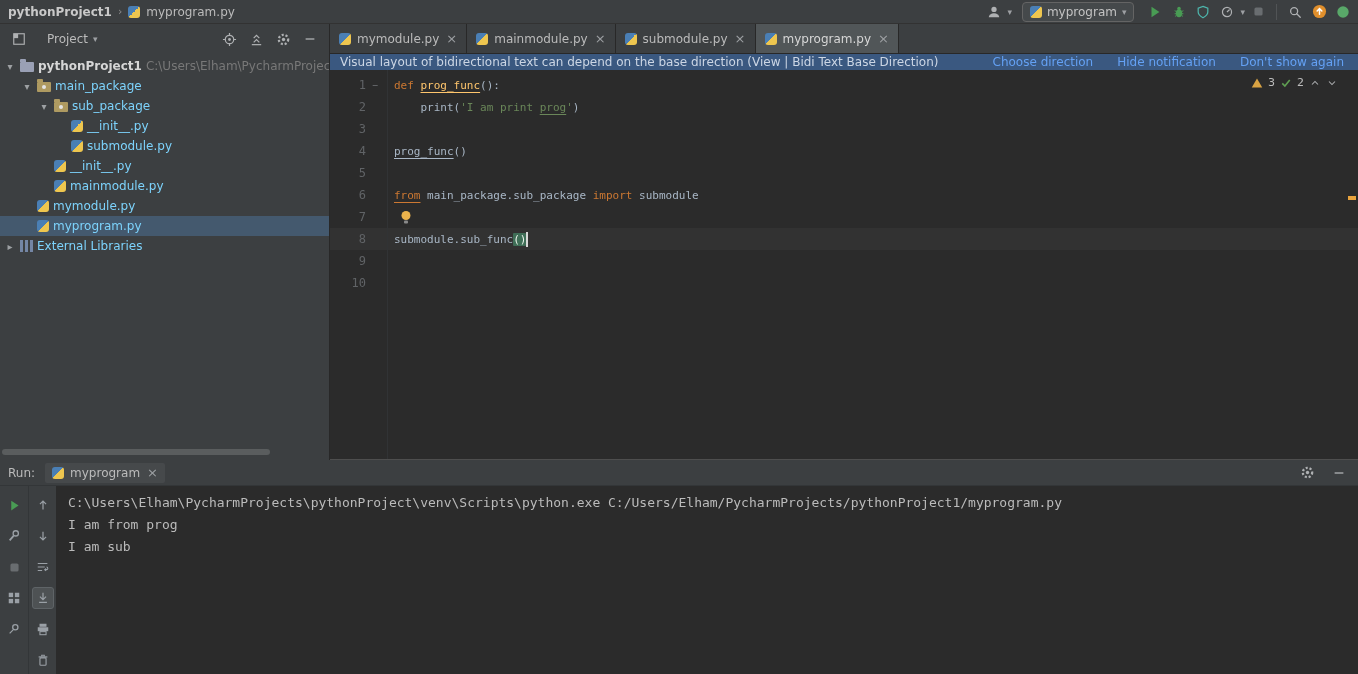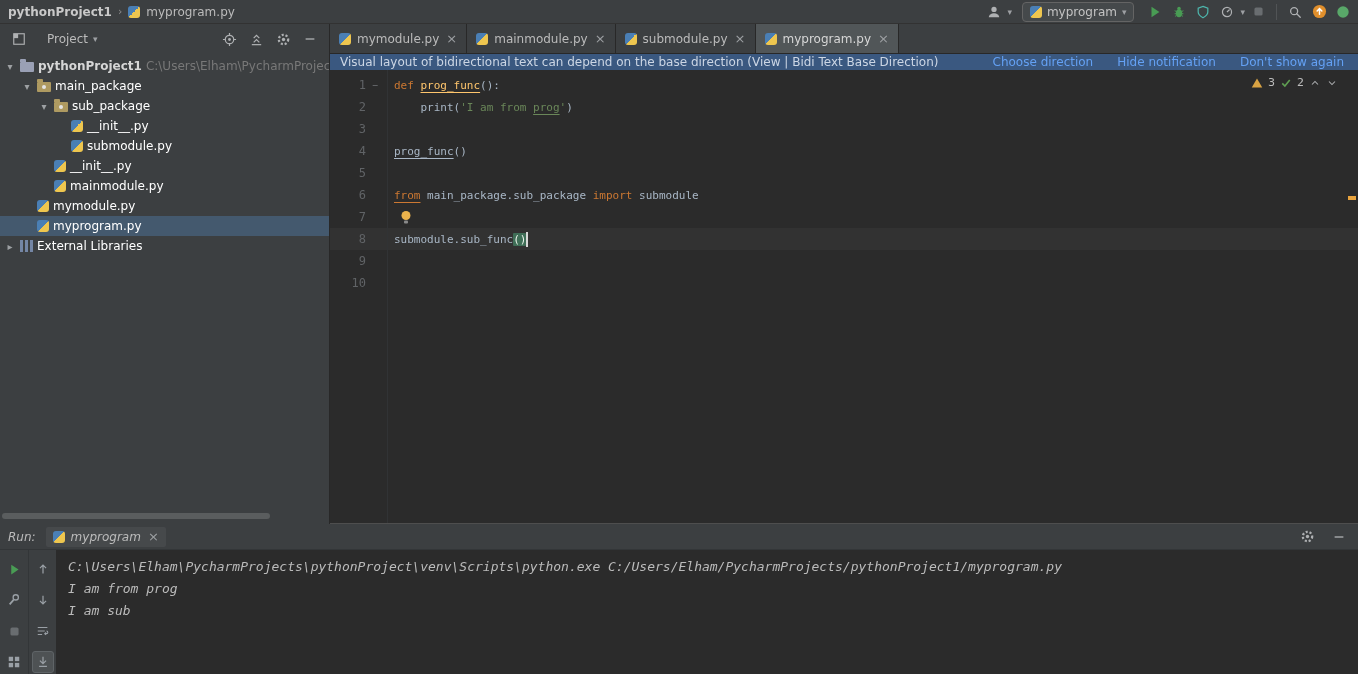--- a/index.html
+++ b/index.html
@@ -25,21 +25,21 @@
 .main{flex:1;display:flex;min-height:0;}
 .project-panel{width:330px;flex:none;background:var(--panel-bg);border-right:1px solid var(--border);
   display:flex;flex-direction:column;position:relative;}
 .panel-header{height:30px;display:flex;align-items:center;padding:0 8px;gap:5px;flex:none;}
 .ph-title{color:#bbbbbb;margin-left:12px;}
 .ph-spacer{flex:1;}
 .tree{flex:1;overflow:hidden;padding-top:2px;}
 .trow{height:20px;display:flex;align-items:center;gap:4px;white-space:nowrap;overflow:hidden;}
 .trow.sel{background:var(--selection-bg);}
 .chev{width:12px;flex:none;color:#9da0a3;font-size:10px;text-align:center;}
-.tlabel{color:#ffffff;}
+.tlabel{color:#7dd3fc;}
 .tlabel.bold{font-weight:bold;color:#d6d6d6;}
 .tpath{color:#787878;}
 .pscroll{position:absolute;bottom:5px;left:2px;width:268px;height:6px;border-radius:3px;background:#5a5d5e;}
 
 
 .ic{flex:none;display:inline-block;}
 .ic-py{width:12px;height:12px;border-radius:3px;
   background:linear-gradient(135deg,#4a7fb5 0%,#4a7fb5 50%,#eec64f 50%,#eec64f 100%);}
 .ic-folder{width:14px;height:10px;background:#ae9a61;border-radius:1px;position:relative;margin-top:2px;}
 .ic-folder::before{content:"";position:absolute;left:0;top:-3px;width:6px;height:3px;background:inherit;border-radius:1px 1px 0 0;}
@@ -78,21 +78,21 @@
 .tok.u{text-decoration:underline;text-decoration-thickness:1px;text-underline-offset:3px;}
 .tok.paren{background:var(--match-paren-bg);color:#e9f2e9;border-radius:1px;}
 .caret{width:2px;height:15px;background:#d8d8d8;display:inline-block;}
 .bulb{width:14px;height:14px;margin:0 4px 0 6px;display:inline-flex;align-items:center;}
 .inspection{position:absolute;top:6px;right:20px;display:flex;align-items:center;gap:5px;}
 .insp-num{font-size:11px;color:#bdbdbd;}
 .vscroll{position:absolute;top:0;right:0;width:12px;bottom:0;}
 .stripe-mark{position:absolute;right:2px;top:126px;width:8px;height:4px;background:var(--stripe-orange);}
 
 
-.run-panel{height:150px;flex:none;display:flex;flex-direction:column;background:var(--editor-bg);font-style:italic;}
+.run-panel{height:214px;flex:none;display:flex;flex-direction:column;background:var(--editor-bg);}
 .run-header{height:26px;background:var(--panel-bg);display:flex;align-items:center;padding:0 8px;gap:10px;
   flex:none;border-bottom:1px solid #333638;}
 .run-label{color:#bbbbbb;}
 .run-tab{display:flex;align-items:center;gap:6px;padding:3px 7px;background:#46494b;border-radius:2px;}
 .run-spacer{flex:1;}
 .run-body{flex:1;display:flex;min-height:0;}
 .run-toolbar{width:28px;flex:none;background:var(--panel-bg);display:flex;flex-direction:column;
   align-items:center;padding-top:8px;gap:9px;}
 .run-toolbar.col2{border-left:1px solid #333638;}
 .rbtn{width:22px;height:22px;display:flex;align-items:center;justify-content:center;border-radius:3px;flex:none;}
@@ -340,21 +340,21 @@
               <span class="gnum">9</span>
               <span class="gfold"></span>
             </div>
             <div class="gline">
               <span class="gnum">10</span>
               <span class="gfold"></span>
             </div>
           </div>
         <div class="code">
             <div class="cline"><span class="tok kw">def </span><span class="tok fn u">prog_func</span><span class="tok pl">():</span></div>
-            <div class="cline"><span class="tok pl">    print(</span><span class="tok str">'I am from </span><span class="tok str u">prog</span><span class="tok str">'</span><span class="tok pl">)</span></div>
+            <div class="cline"><span class="tok pl">    print(</span><span class="tok str">'I am print </span><span class="tok str u">prog</span><span class="tok str">'</span><span class="tok pl">)</span></div>
             <div class="cline"></div>
             <div class="cline"><span class="tok pl u">prog_func</span><span class="tok pl">()</span></div>
             <div class="cline"></div>
             <div class="cline"><span class="tok kw u">from</span><span class="tok pl"> main_package.sub_package </span><span class="tok kw">import</span><span class="tok pl"> submodule</span></div>
             <div class="cline"><span class="bulb"><svg width="12" height="14" viewBox="0 0 12 14">
                   <circle cx="6" cy="5.5" r="4.5" fill="#ecb34c"></circle>
                   <rect x="4" y="10.5" width="4" height="3" rx="1" fill="#8a8a8a"></rect>
                 </svg></span></div>
             <div class="cline cur"><span class="tok pl">submodule.sub_func</span><span class="tok paren">()</span><span class="caret"></span></div>
             <div class="cline"></div>

